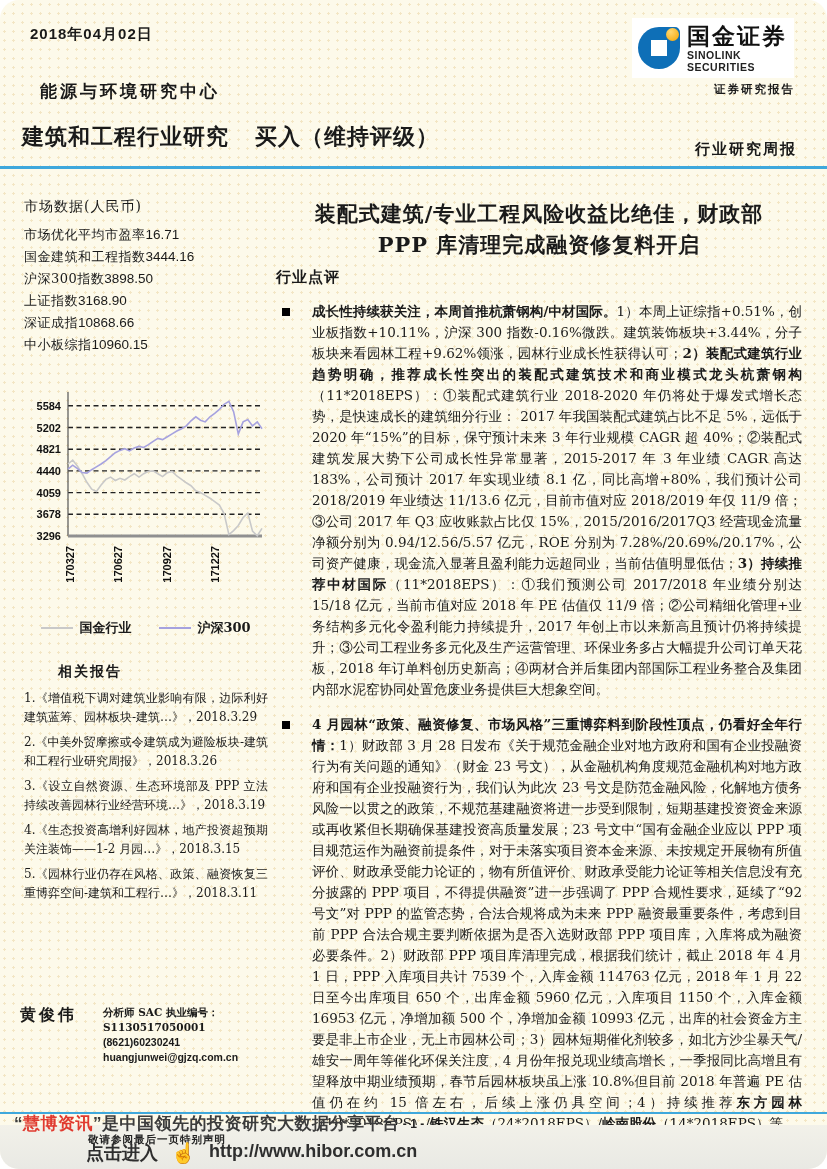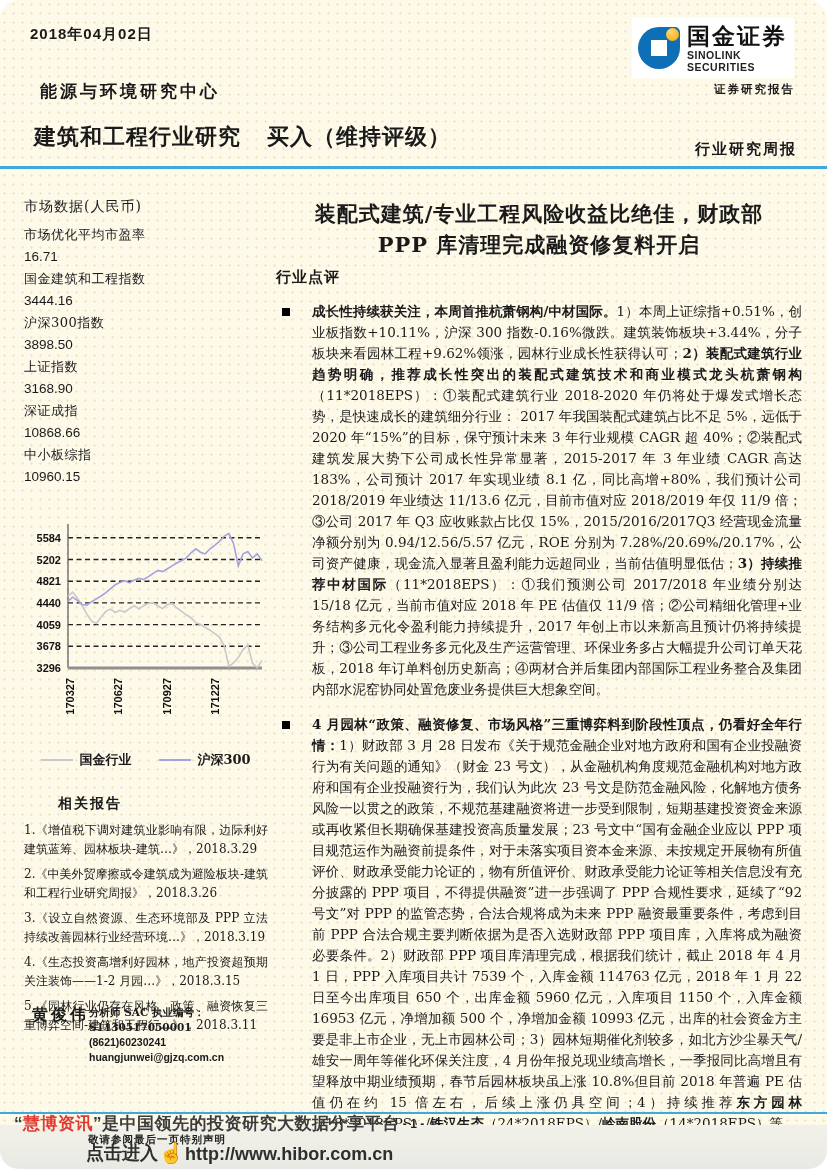--- a/index.html
+++ b/index.html
@@ -20,41 +20,41 @@
   .logo-icon .ring { position:absolute; inset:0; background:#0E6FB7; border-radius:50% 12% 50% 50%; }
   .logo-icon .hole { position:absolute; left:13px; top:13px; width:16px; height:16px; background:#fff; }
   .logo-icon .ball { position:absolute; right:1px; top:1px; width:13px; height:13px; border-radius:50%;
     background:radial-gradient(circle at 35% 30%, #FFD872, #F5A400); }
   .logo-text .cn { font-size:23px; font-weight:bold; color:#111; letter-spacing:2px; line-height:25px; }
   .logo-text .en { font-size:10.5px; font-weight:bold; color:#222; letter-spacing:.5px; }
   .report-tag { position:absolute; left:640px; top:82px; width:155px; text-align:right;
     font-family:"DejaVu Serif", serif; font-size:11.5px; font-weight:bold; letter-spacing:2px; }
   .center-name { position:absolute; left:40px; top:80px; font-family:"DejaVu Serif", serif;
     font-size:17px; font-weight:bold; letter-spacing:3px; }
-  .industry-line { position:absolute; left:34px; top:122px; font-size:22px; font-weight:bold; letter-spacing:1px; }
+  .industry-line { position:absolute; left:22px; top:122px; font-size:22px; font-weight:bold; letter-spacing:1px; }
   .industry-line .rating { margin-left:26px; }
   .weekly-tag { position:absolute; right:30px; top:140px; font-family:"DejaVu Serif", serif;
     font-size:15px; font-weight:bold; letter-spacing:2px; }
   .rule-top { position:absolute; left:0; top:166px; width:827px; height:3px; background:#3FA8DC; }
   
   .col-left { position:absolute; left:24px; top:198px; width:244px; }
   .md-heading { font-size:14px; font-weight:normal; font-family:"DejaVu Serif", serif; letter-spacing:1px; margin-bottom:8px; }
-  .md-row { display:flex; font-size:13px; line-height:22px;flex-direction:column; }
+  .md-row { display:flex; font-size:13px; line-height:22px; }
   .md-row .lbl { font-family:"DejaVu Serif", serif; letter-spacing:.5px; }
   .md-row .val { font-weight:normal; font-size:13.5px; }
   .chart-wrap { margin-top:30px; }
   .ytick, .xtick { font-size:11px; font-weight:bold; fill:#111; font-family:"Liberation Sans", sans-serif; }
   .legend { display:flex; justify-content:center; gap:28px; margin-top:24px; }
   .legend-item { display:flex; align-items:center; gap:6px; font-size:13px; font-weight:bold;
     font-family:"DejaVu Serif", serif; }
   .legend-swatch { width:32px; height:2px; display:inline-block; }
   .rr-heading { margin-top:26px; font-size:14px; font-weight:bold; font-family:"DejaVu Serif", serif;
     letter-spacing:2px; margin-bottom:8px;padding-left:34px; }
   .rr-item { font-size:12px; line-height:19px; font-family:"DejaVu Serif", serif; text-align:justify; margin-bottom:6px; }
-  .analyst { position:absolute; left:32px; top:1005px; width:250px; display:flex; gap:0; }
+  .analyst { position:absolute; left:20px; top:1005px; width:250px; display:flex; gap:26px; }
   .analyst .name { font-family:"DejaVu Serif", serif; font-size:16px; font-weight:bold; letter-spacing:3px; white-space:nowrap; }
   .analyst .info { font-size:10.5px; line-height:15px; }
   .analyst .info .sac { font-family:"DejaVu Serif", serif; font-weight:bold; }
   .analyst .info .phone { font-weight:bold; }
   .analyst .info .email { font-weight:bold; }
   
   .col-right { position:absolute; left:276px; top:198px; width:526px; }
   .main-title { text-align:center; font-family:"DejaVu Serif", serif; font-size:21px; font-weight:bold;
     line-height:31px; letter-spacing:1px; }
   .section-heading { margin-top:8px; font-size:15px; font-weight:bold; font-family:"DejaVu Serif", serif; letter-spacing:1px; }
@@ -66,21 +66,21 @@
   
   .footer-bg { position:absolute; left:0; top:1125px; width:827px; height:44px;
     background:linear-gradient(#F2F1E9, #E9E9E4); }
   .rule-bottom { position:absolute; left:0; top:1112px; width:827px; height:2px; background:#3FA8DC; }
   .page-num { position:absolute; left:0; top:1117px; width:827px; text-align:center;
     font-size:12px; font-weight:bold; color:#222; }
   .wm1 { position:absolute; left:14px; top:1112px; font-size:17px; color:#3c3c3c; font-weight:bold; letter-spacing:.5px; }
   .wm1 .red { color:#E03A2F; }
   .wm-disclaimer { position:absolute; left:88px; top:1133px; font-family:"DejaVu Serif", serif;
     font-size:10.5px; font-weight:bold; color:#222; letter-spacing:1px; }
-  .wm2 { position:absolute; left:86px; top:1141px; font-size:18px; color:#2e2e2e; font-weight:bold; display:flex; align-items:flex-end; }
+  .wm2 { position:absolute; left:86px; top:1141px; font-size:18px; color:#2e2e2e; font-weight:bold; display:flex; align-items:flex-start;gap:12px; }
   .wm2 .hand { font-size:20px; font-weight:normal; margin:0 1px; }
 </style>
 </head>
 <body>
 
 <div class="page">
 
   <div class="date">2018年04月02日</div>
 
   <div class="logo-block">

